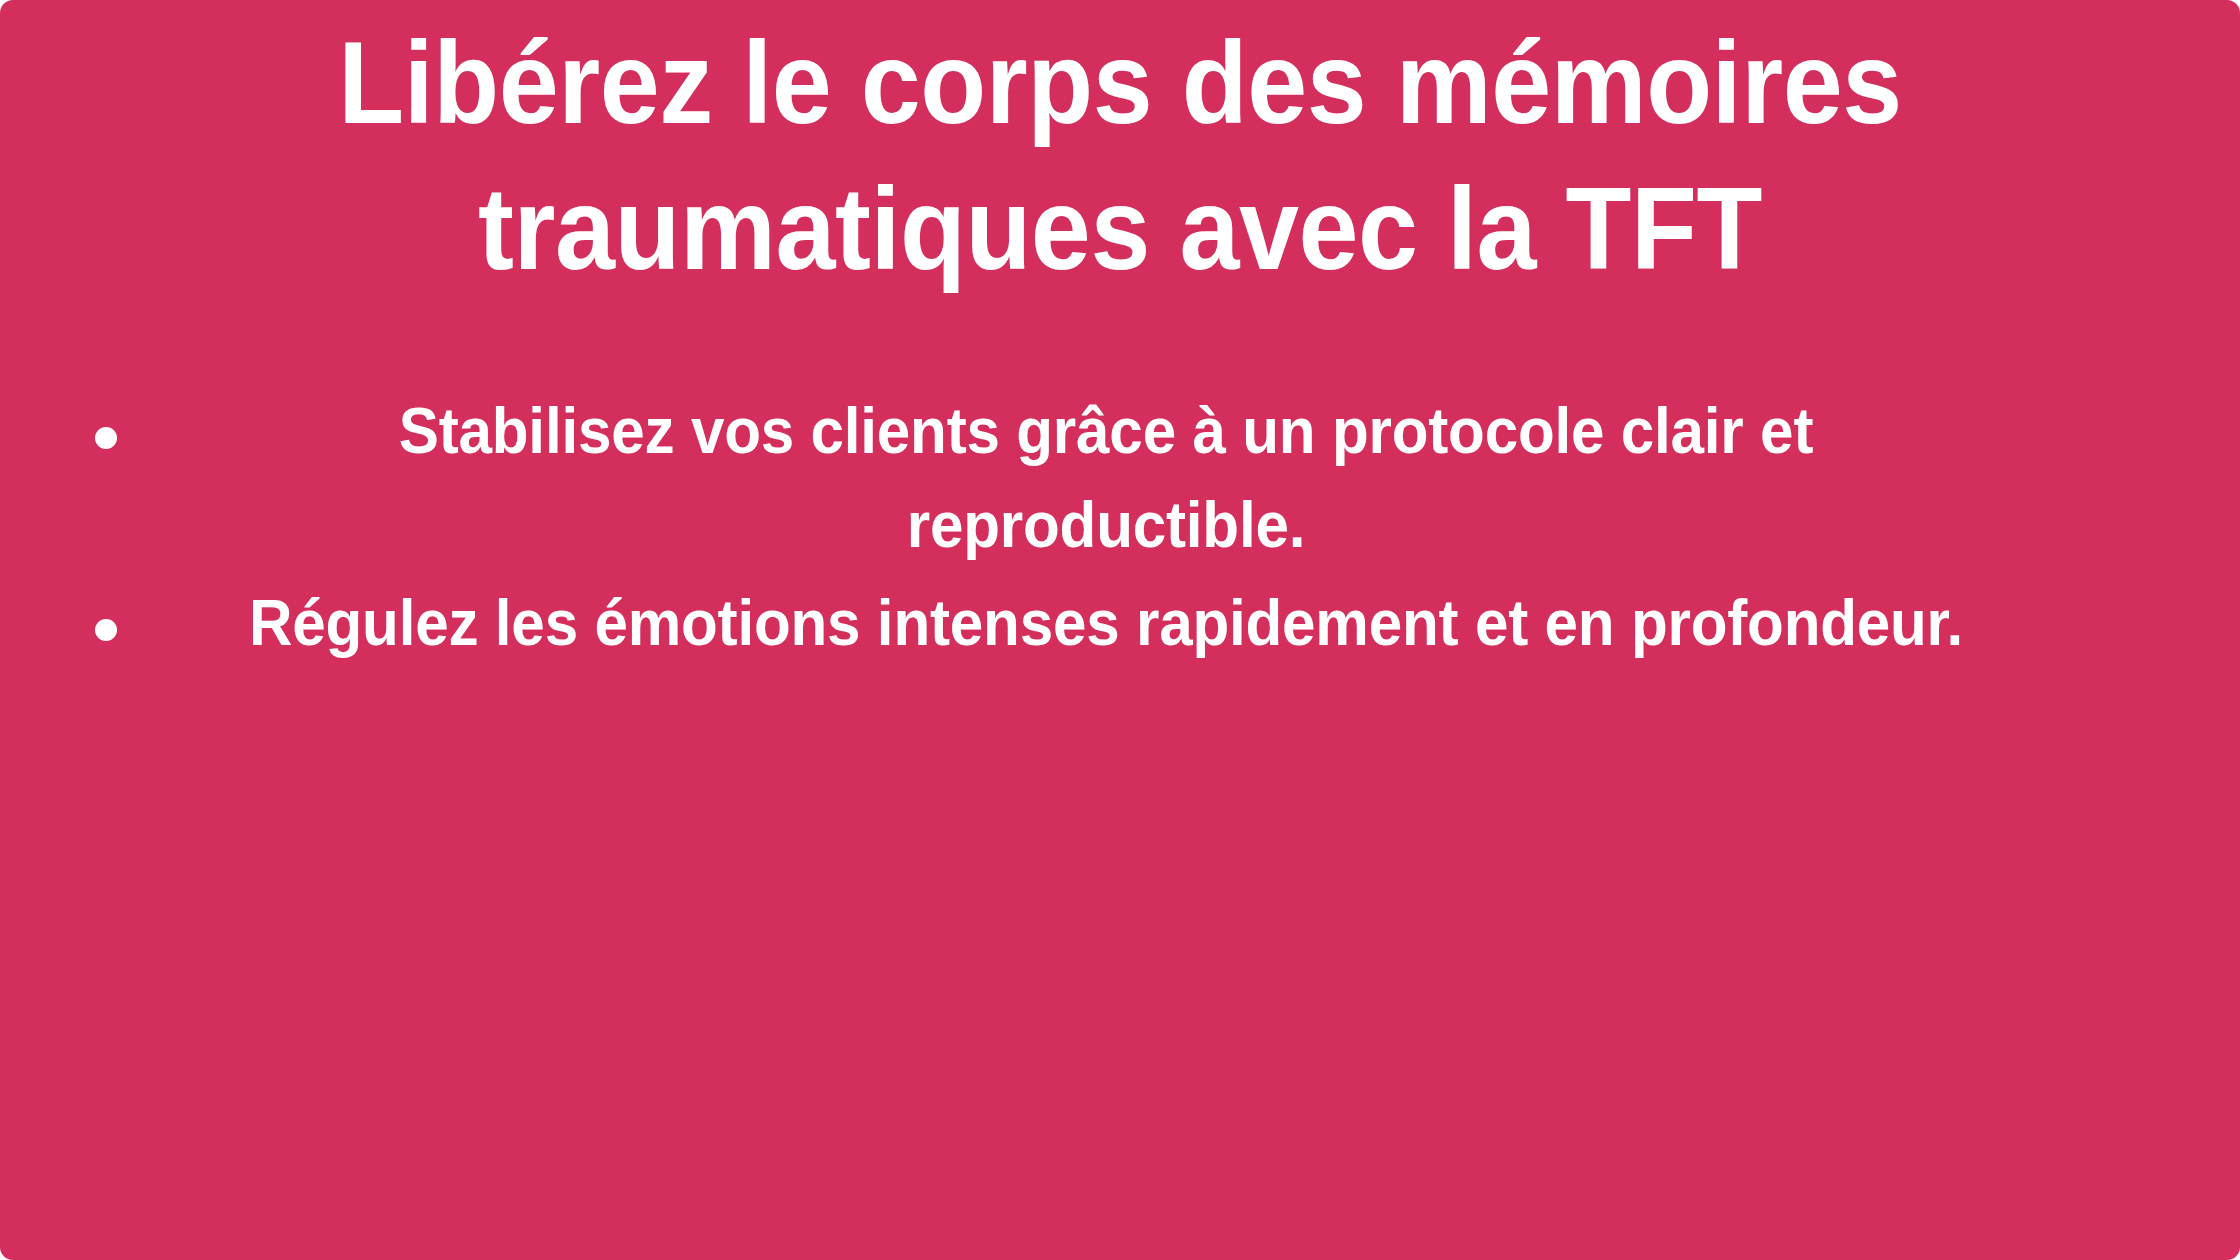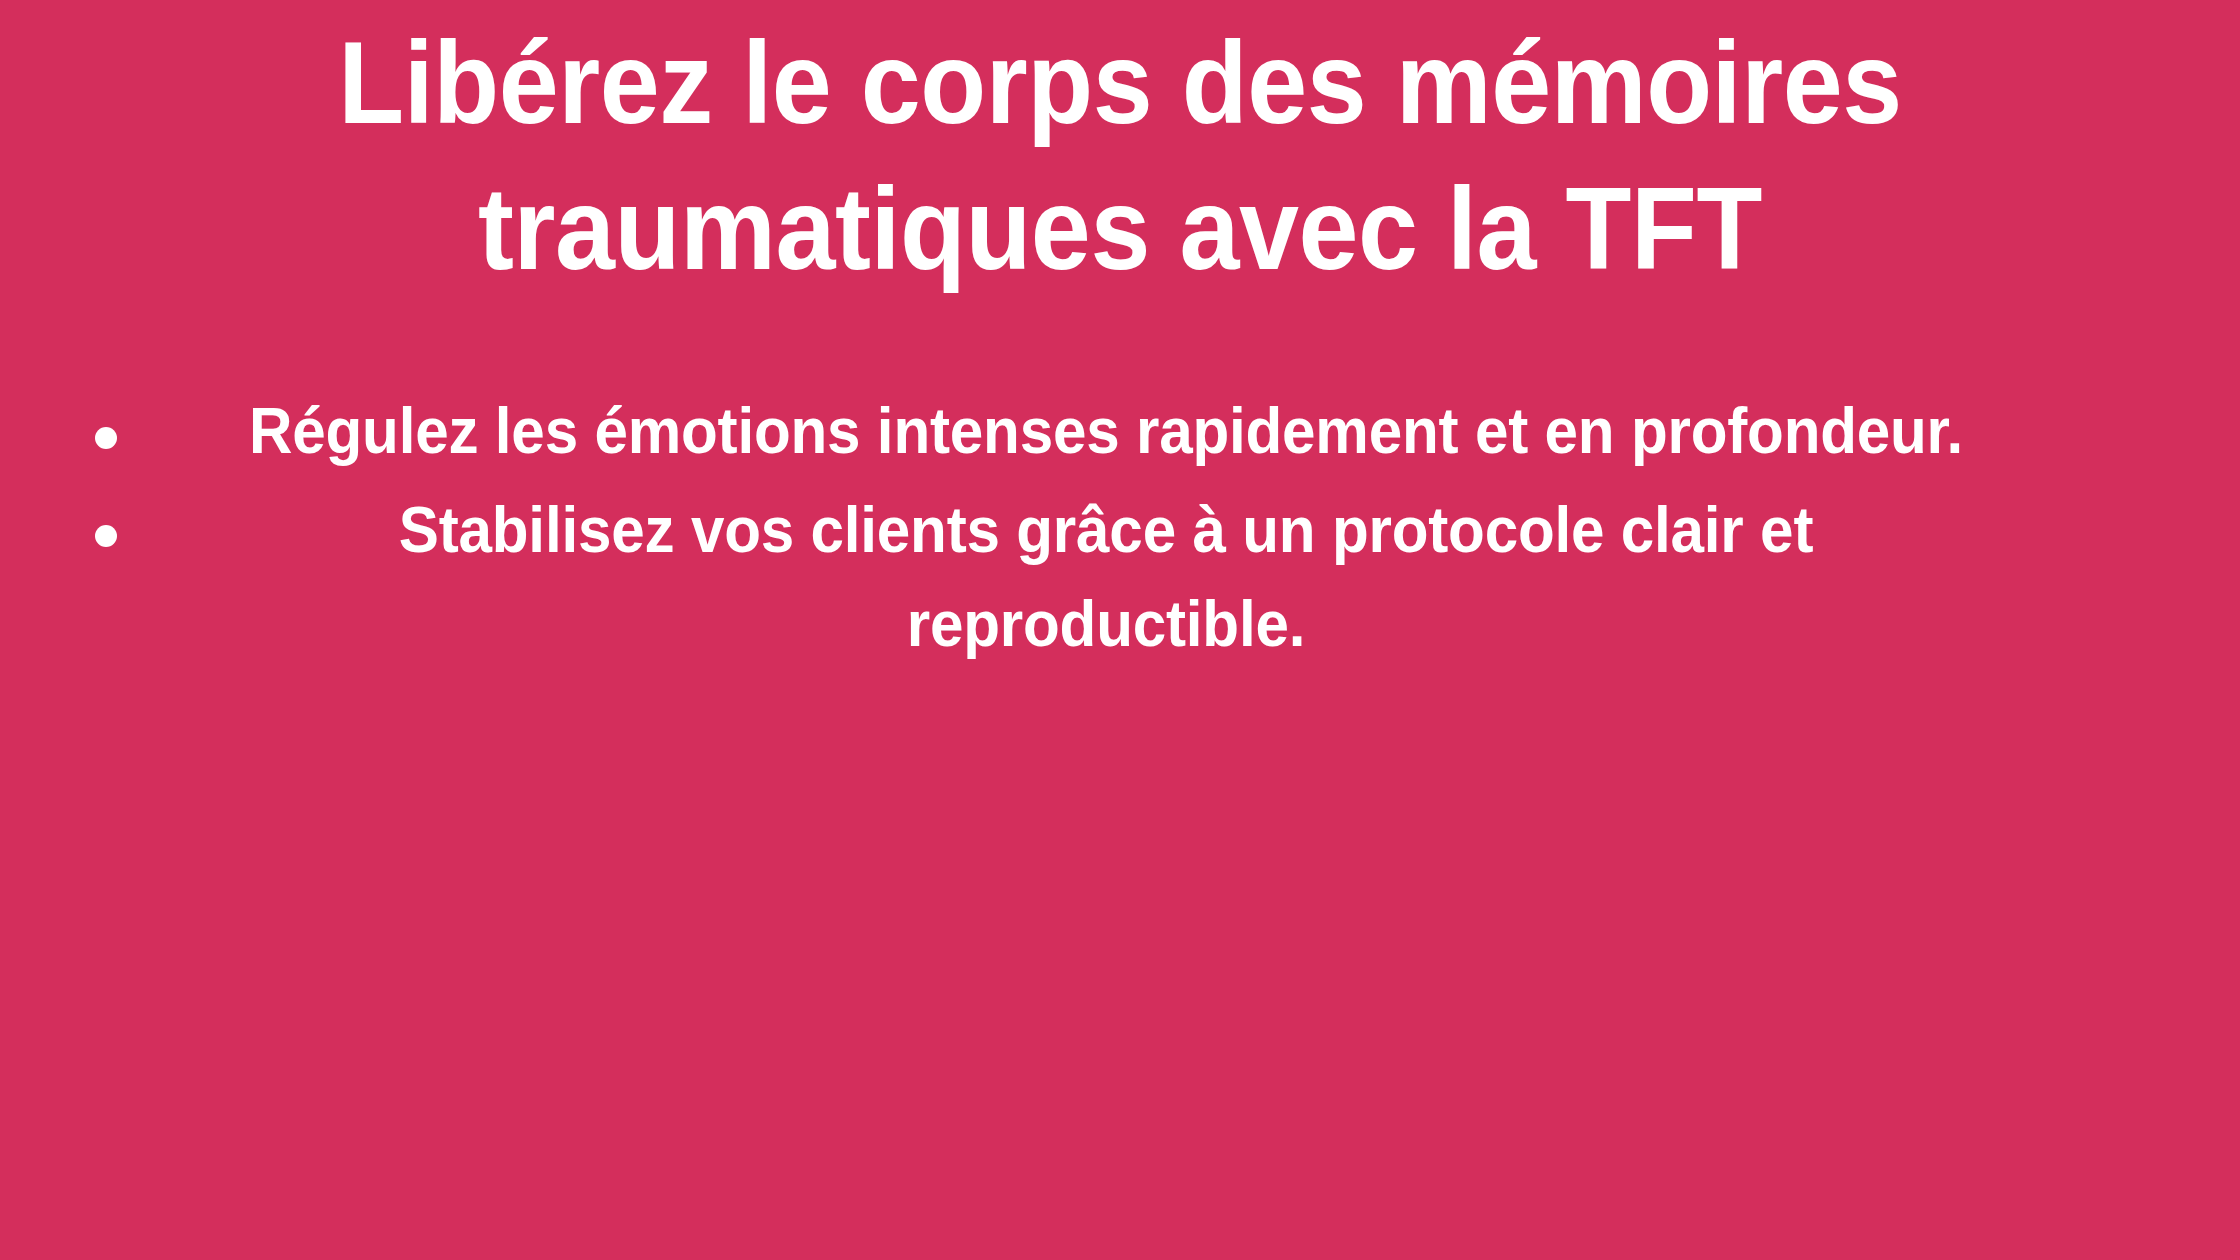--- a/index.html
+++ b/index.html
@@ -79,31 +79,31 @@
     line-height: 1.47;
     text-align: center;
     letter-spacing: -0.2px;
     transform: scaleX(0.94);
     transform-origin: center center;
   }
 </style>
 </head>
 <body>
 
-<div id="slide" style="background: rgb(212, 46, 92);">
+<div id="slide" style="background: rgb(212, 46, 92); border-radius: 13px;">
 
   <h1 id="headline">Libérez le corps des mémoires traumatiques avec la TFT</h1>
 
   <ul id="bullet-list">
 
     <li class="bullet-row">
       <div class="bullet-marker"><span></span></div>
-      <div class="bullet-text">Régulez les émotions intenses rapidement et en profondeur.</div>
+      <div class="bullet-text">Stabilisez vos clients grâce à un protocole clair et reproductible.</div>
     </li>
 
     <li class="bullet-row">
       <div class="bullet-marker"><span></span></div>
-      <div class="bullet-text">Stabilisez vos clients grâce à un protocole clair et reproductible.</div>
+      <div class="bullet-text">Régulez les émotions intenses rapidement et en profondeur.</div>
     </li>
 
 
   </ul>
 </div>
 
 </body></html>

